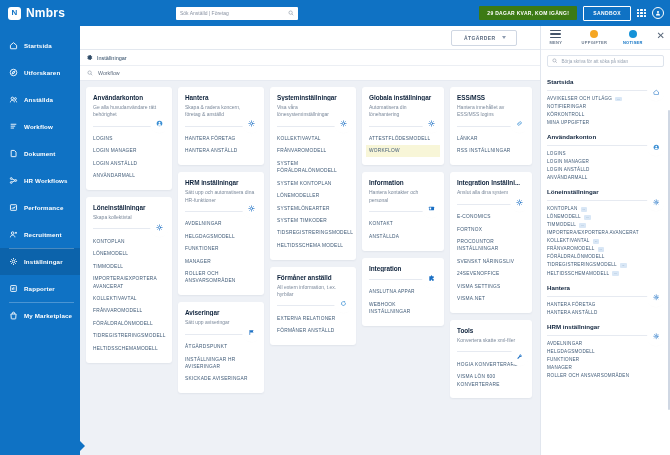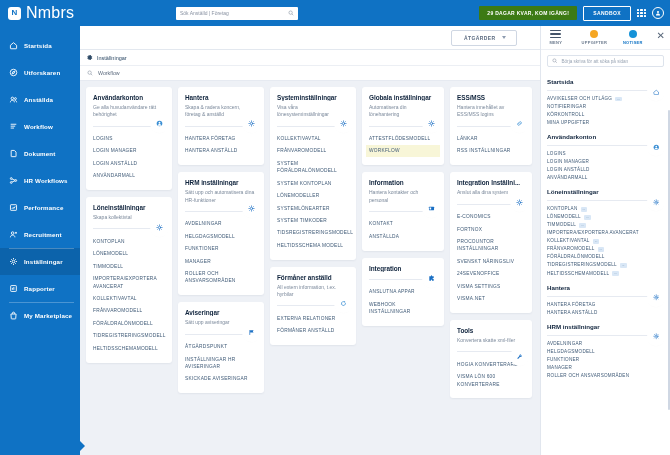--- a/index.html
+++ b/index.html
@@ -16,21 +16,21 @@
     width: 80px; height: 455px; background: #0f72c4;
     flex: 0 0 80px; display: flex; flex-direction: column;
     position: relative; z-index: 5;
   }
   .brand { height: 26px; display: flex; align-items: center; gap: 5px; padding-left: 8px; }
   .brand-logo {
     width: 13px; height: 13px; border-radius: 3px; background: #fff;
     color: #0f72c4; font-size: 8px; font-weight: bold;
     display: flex; align-items: center; justify-content: center; line-height: 1;
   }
-  .brand-name { color: #fff; font-size: 16px; font-weight: 400; letter-spacing: .2px; text-align: right; }
+  .brand-name { color: #fff; font-size: 12px; font-weight: 700; letter-spacing: .2px; text-align: right; }
   .nav { margin-top: 6px; }
   .nav-item {
     height: 27px; display: flex; align-items: center; gap: 6px;
     padding-left: 9px; color: #ffffff; font-size: 6.2px; font-weight: 700;
     letter-spacing: .15px; position: relative;
   }
   .nav-item .ic { width: 9px; height: 9px; display: flex; align-items: center; justify-content: center; }
   .nav-item .ic svg { width: 9px; height: 9px; fill: none; stroke: #fff; stroke-width: 1.6; }
   .nav-item.active { background: #0c63ab; }
   .nav-item.sep-top::before {

